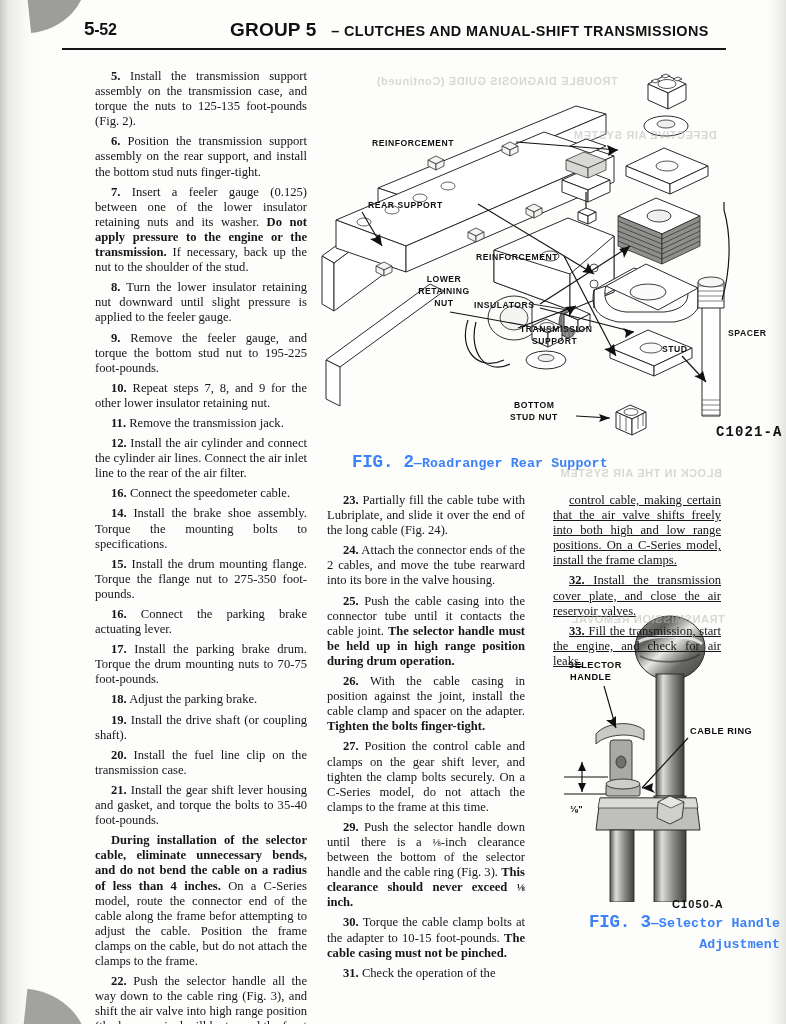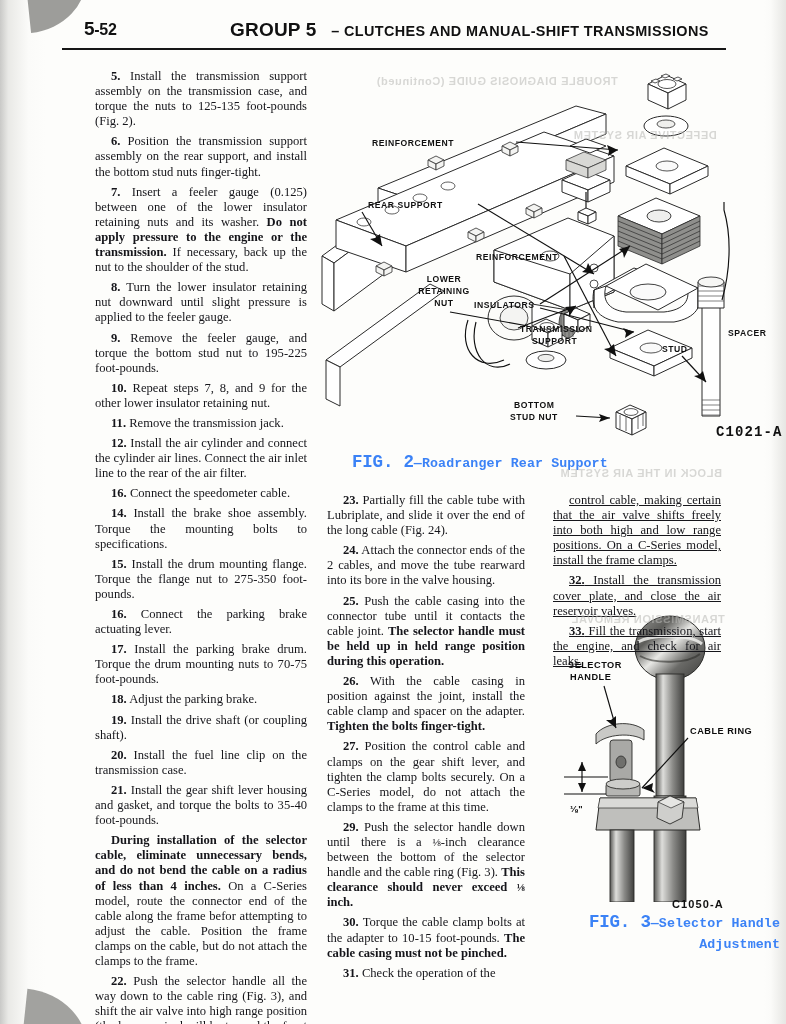--- a/index.html
+++ b/index.html
@@ -430,21 +430,21 @@
         <p><span class="num">18.</span> Adjust the parking brake.</p>
         <p><span class="num">19.</span> Install the drive shaft (or coupling shaft).</p>
         <p><span class="num">20.</span> Install the fuel line clip on the transmission case.</p>
         <p><span class="num">21.</span> Install the gear shift lever housing and gasket, and torque the bolts to 35-40 foot-pounds.</p>
         <p><b>During installation of the selector cable, eliminate unnecessary bends, and do not bend the cable on a radius of less than 4 inches.</b> On a C-Series model, route the connector end of the cable along the frame befor attempting to adjust the cable. Position the frame clamps on the cable, but do not attach the clamps to the frame.</p>
         <p><span class="num">22.</span> Push the selector handle all the way down to the cable ring (Fig. 3), and shift the air valve into high range position (the lower swivel will be toward the front of the valve housing).</p>
       </div>
     <div id="colM" class="col">
         <p><span class="num">23.</span> Partially fill the cable tube with Lubriplate, and slide it over the end of the long cable (Fig. 24).</p>
         <p><span class="num">24.</span> Attach the connector ends of the 2 cables, and move the tube rearward into its bore in the valve housing.</p>
-        <p><span class="num">25.</span> Push the cable casing into the connector tube until it contacts the cable joint. <b>The selector handle must be held up in held range position during this operation.</b></p>
+        <p><span class="num">25.</span> Push the cable casing into the connector tube until it contacts the cable joint. <b>The selector handle must be held up in high range position during drum operation.</b></p>
         <p><span class="num">26.</span> With the cable casing in position against the joint, install the cable clamp and spacer on the adapter. <b>Tighten the bolts finger-tight.</b></p>
         <p><span class="num">27.</span> Position the control cable and clamps on the gear shift lever, and tighten the clamp bolts securely. On a C-Series model, do not attach the clamps to the frame at this time.</p>
         <p><span class="num">29.</span> Push the selector handle down until there is a <span class="frac">⅛</span>-inch clearance between the bottom of the selector handle and the cable ring (Fig. 3). <b>This clearance should never exceed <span class="frac">⅛</span> inch.</b></p>
         <p><span class="num">30.</span> Torque the cable clamp bolts at the adapter to 10-15 foot-pounds. <b>The cable casing must not be pinched.</b></p>
         <p><span class="num">31.</span> Check the operation of the</p>
       </div>
     <div id="colR" class="col">
         <p>control cable, making certain that the air valve shifts freely into both high and low range positions. On a C-Series model, install the frame clamps.</p>
         <p><span class="num">32.</span> Install the transmission cover plate, and close the air reservoir valves.</p>
         <p><span class="num">33.</span> Fill the transmission, start the engine, and check for air leaks.</p>

